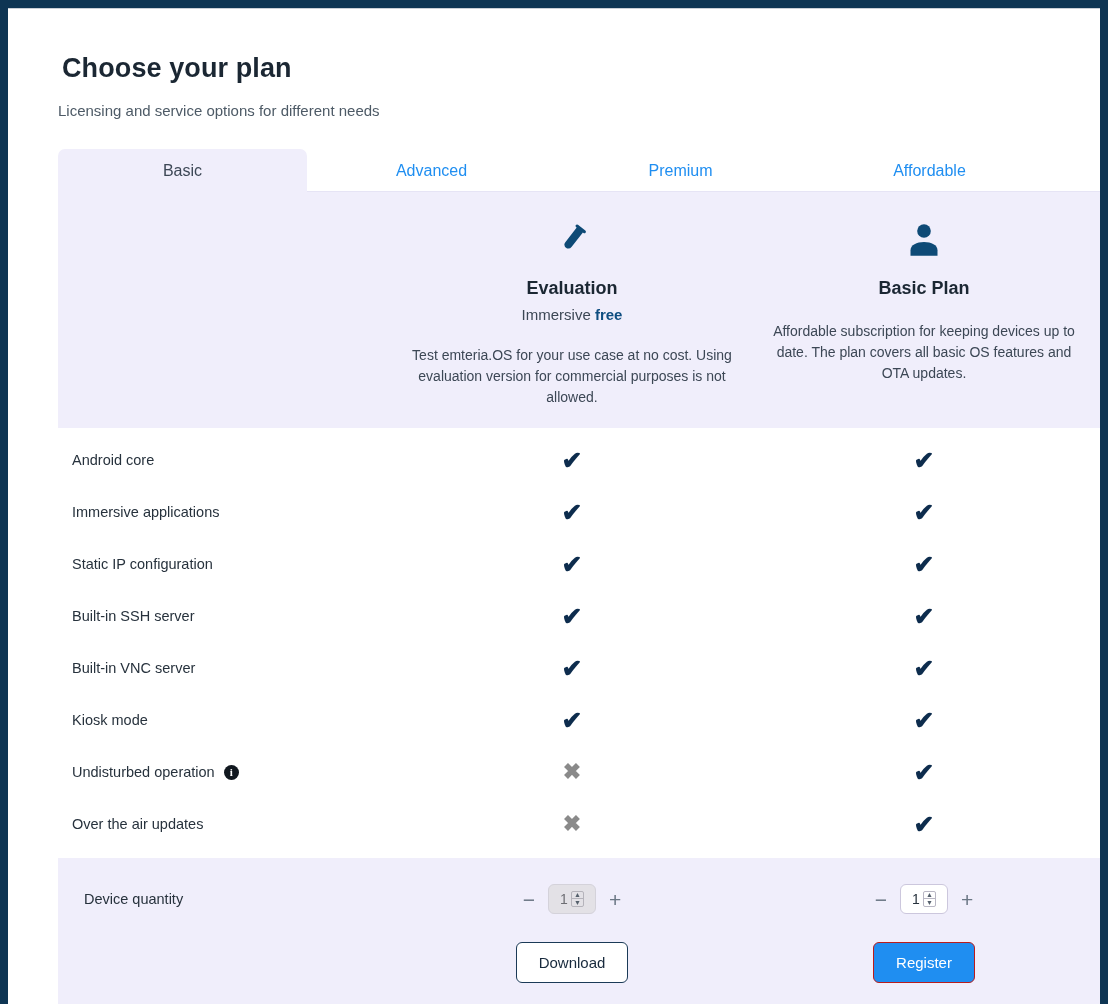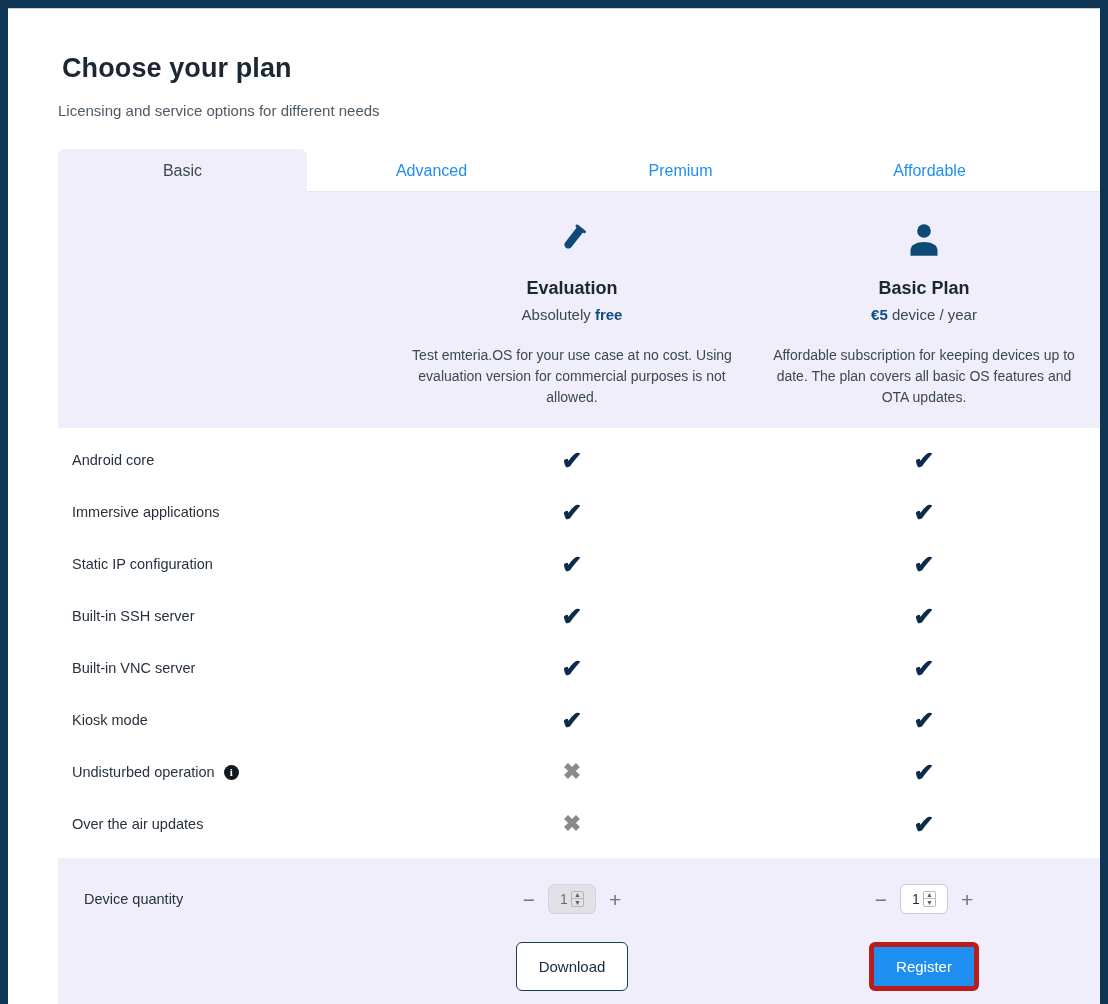--- a/index.html
+++ b/index.html
@@ -232,21 +232,21 @@
     padding: 11px 22px;
     cursor: pointer;
   }
   .btn-outline {
     background: #fff;
     border: 1px solid #1b3a57;
     color: #17293c;
   }
   .btn-primary {
     background: #1f8ef1;
-    border: 5px solid #b91c1c;
+    border: 1px solid #b91c1c;
     color: #ffffff;
   }
 </style>
 </head>
 <body>
 
 <div id="app-window">
   <div id="content">
 
     <h1 class="page-title">Choose your plan</h1>
@@ -266,38 +266,34 @@
         <div class="plan-icon">
           <svg width="40" height="40" viewBox="0 0 24 24" aria-hidden="true">
             <g transform="rotate(38 12 12)">
               <path d="M9.2 2.6h5.6a.9.9 0 0 1 0 1.8h-.45v11.1a2.4 2.4 0 0 1-4.25 1.55 2.4 2.4 0 0 1-.45-1.55V4.4H9.2a.9.9 0 0 1 0-1.8z" fill="#0e4a76"></path>
               <path d="M10.95 12.6h2.65v2.9a1.33 1.33 0 0 1-2.65 0z" fill="#0e4a76"></path>
             </g>
           </svg>
         </div>
         <div class="plan-name">Evaluation</div>
         <div class="plan-price">
-          <span>Absolutely</span>
+          <span>Immersive</span>
           <span class="accent">free</span>
         </div>
         <div class="plan-desc">Test emteria.OS for your use case at no cost. Using evaluation version for commercial purposes is not allowed.</div>
       </div>
 
       <div class="plan-card">
         <div class="plan-icon">
           <svg width="40" height="40" viewBox="0 0 24 24" aria-hidden="true">
             <circle cx="12" cy="6.6" r="4.1" fill="#0e4a76"></circle>
             <path d="M3.9 21.5v-3.3c0-3.2 3.7-5 8.1-5s8.1 1.8 8.1 5v3.3z" fill="#0e4a76"></path>
           </svg>
         </div>
         <div class="plan-name">Basic Plan</div>
-        <div class="plan-price">
-          <span class="accent">€5</span>
-          <span>device / year</span>
-        </div>
         <div class="plan-desc">Affordable subscription for keeping devices up to date. The plan covers all basic OS features and OTA updates.</div>
       </div>
     </div>
 
     <div class="feature-list" id="feature-list">
         <div class="feature-row">
           <div class="feature-label">
             <span>Android core</span>
           </div>
           <div class="feature-cell">

